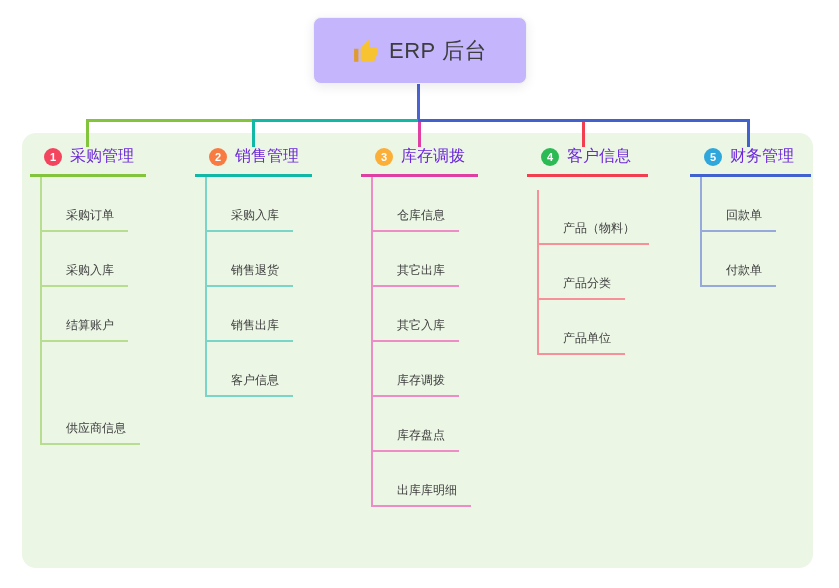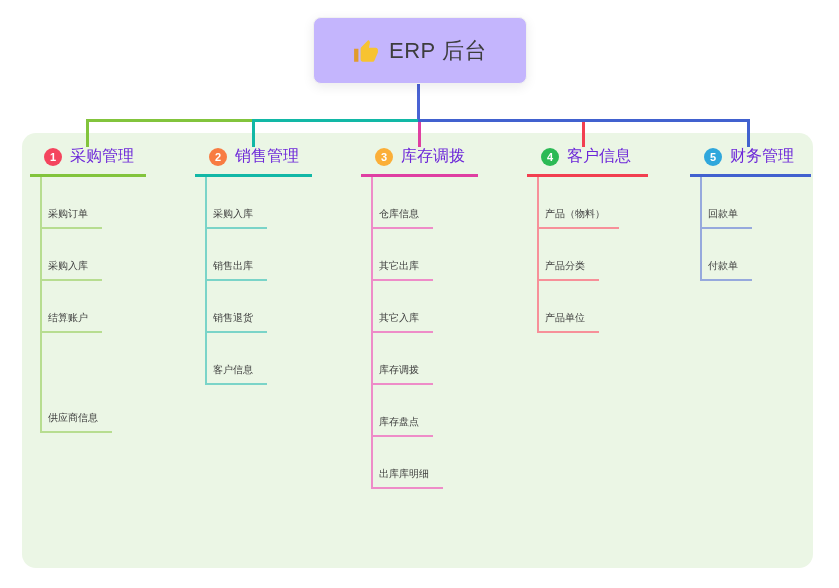--- a/index.html
+++ b/index.html
@@ -34,22 +34,22 @@
     color:#fff; font-size:11px; font-weight:bold;
     display:flex; align-items:center; justify-content:center;
   }
   .branch-label { font-size:16px; color:#6d28d9; white-space:nowrap; }
   .children {
     list-style:none; margin:0 0 0 10px; padding:0;
     border-left:2px solid #ccc;
   }
   .children li {
     width:fit-content; box-sizing:border-box; white-space:nowrap;
-    padding:30px 14px 6px 6px; border-bottom:2px solid #ccc;
-    font-size:10px; color:#3e3e3e; cursor:pointer;
+    padding:30px 14px 6px 24px; border-bottom:2px solid #ccc;
+    font-size:12px; color:#3e3e3e; cursor:pointer;
   }
 </style>
 </head>
 <body>
 
 <div class="canvas">
   <div class="panel" id="panel" style="background: rgb(235, 246, 229);"></div>
 
   <div id="connectors">
       <div class="seg" style="left: 417px; top: 82px; width: 3px; height: 40px; background: rgb(74, 99, 212);"></div>
@@ -86,22 +86,22 @@
           <li style="border-bottom-color: rgb(183, 221, 144); margin-top: 48px;">供应商信息</li>
         </ul>
       </div>
       <div class="branch" style="left: 195px;">
         <div class="branch-header" style="width: 117px; border-bottom-color: rgb(18, 184, 166);">
           <span class="badge" style="background: rgb(248, 124, 66);">2</span>
           <span class="branch-label">销售管理</span>
         </div>
         <ul class="children" style="border-left-color: rgb(122, 212, 200);">
           <li style="border-bottom-color: rgb(122, 212, 200);">采购入库</li>
+          <li style="border-bottom-color: rgb(122, 212, 200);">销售退货</li>
           <li style="border-bottom-color: rgb(122, 212, 200);">销售出库</li>
-          <li style="border-bottom-color: rgb(122, 212, 200);">销售退货</li>
           <li style="border-bottom-color: rgb(122, 212, 200);">客户信息</li>
         </ul>
       </div>
       <div class="branch" style="left: 361px;">
         <div class="branch-header" style="width: 117px; border-bottom-color: rgb(223, 63, 162);">
           <span class="badge" style="background: rgb(251, 175, 56);">3</span>
           <span class="branch-label">库存调拨</span>
         </div>
         <ul class="children" style="border-left-color: rgb(238, 140, 200);">
           <li style="border-bottom-color: rgb(238, 140, 200);">仓库信息</li>
@@ -110,21 +110,21 @@
           <li style="border-bottom-color: rgb(238, 140, 200); text-align: center;">库存调拨</li>
           <li style="border-bottom-color: rgb(238, 140, 200);">库存盘点</li>
           <li style="border-bottom-color: rgb(238, 140, 200);">出库库明细</li>
         </ul>
       </div>
       <div class="branch" style="left: 527px;">
         <div class="branch-header" style="width: 121px; border-bottom-color: rgb(242, 63, 80);">
           <span class="badge" style="background: rgb(44, 186, 85);">4</span>
           <span class="branch-label">客户信息</span>
         </div>
-        <ul class="children" style="border-left-color: rgb(247, 144, 153);">
+        <ul class="children" style="border-left-color: rgb(247, 144, 153); margin-top: 13px;">
           <li style="border-bottom-color: rgb(247, 144, 153);">产品（物料）</li>
           <li style="border-bottom-color: rgb(247, 144, 153);">产品分类</li>
           <li style="border-bottom-color: rgb(247, 144, 153);">产品单位</li>
         </ul>
       </div>
       <div class="branch" style="left: 690px;">
         <div class="branch-header" style="width: 121px; border-bottom-color: rgb(65, 97, 207);">
           <span class="badge" style="background: rgb(47, 167, 220);">5</span>
           <span class="branch-label">财务管理</span>
         </div>

